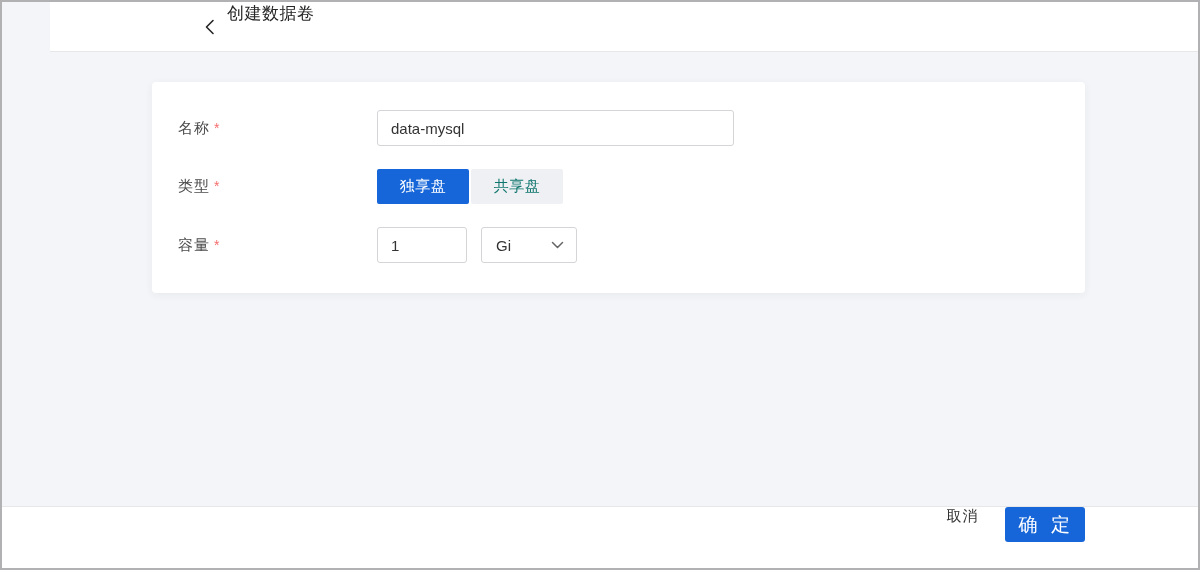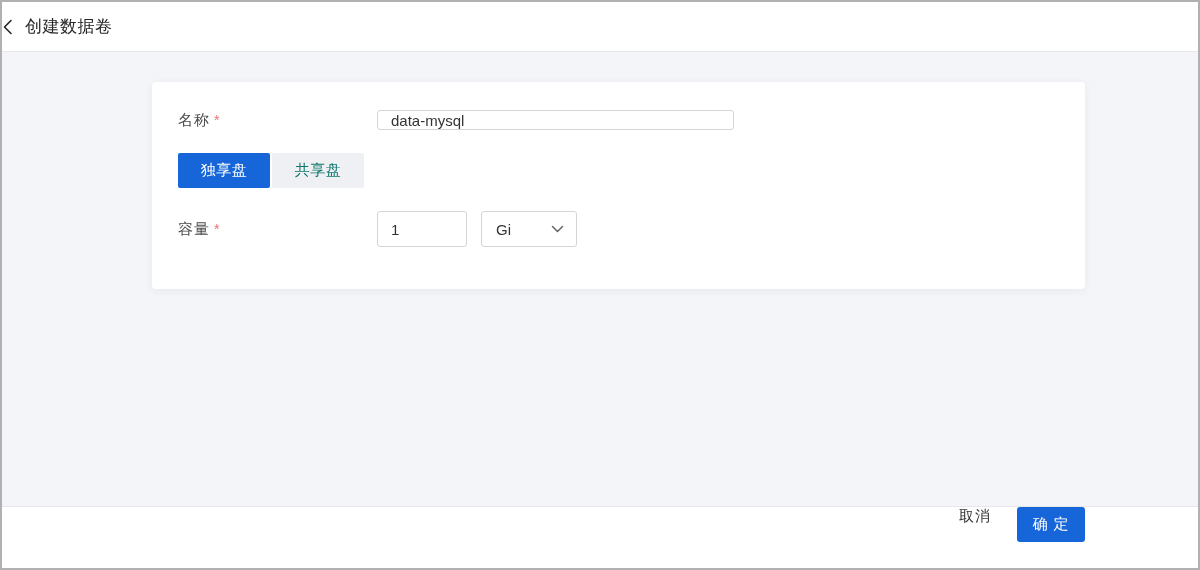--- a/index.html
+++ b/index.html
@@ -18,21 +18,22 @@
     flex-direction: column;
     overflow: hidden;
   }
   
   .page-header {
     height: 50px;
     flex: 0 0 50px;
     background: #ffffff;
     border-bottom: 1px solid #e7e7ea;
     display: flex;
-    align-items: center;
+    padding-left: 154px;
+    margin-left: 48px;
   }
   .back-btn {
     display: flex;
     align-items: center;
     cursor: pointer;
     margin-right: 12px;
   }
   .page-title {
     font-size: 17px;
     color: #262626;
@@ -65,21 +66,21 @@
     color: #4a4a4a;
     letter-spacing: 1px;
   }
   .required-mark {
     color: #f56c6c;
     margin-left: 4px;
     font-size: 14px;
   }
   .text-input {
     width: 357px;
-    height: 20px;
+    height: 36px;
     border: 1px solid #d5d5d8;
     border-radius: 3px;
     padding: 0 13px;
     font-size: 15px;
     color: #333333;
     font-family: "Liberation Sans", "DejaVu Sans", sans-serif;
     outline: none;
     background: #ffffff;
   }
   
@@ -157,25 +158,25 @@
     font-family: "Liberation Sans", "DejaVu Sans", sans-serif;
   }
   .confirm-btn {
     min-width: 68px;
     height: 35px;
     margin-left: 26px;
     background: #1766d9;
     color: #ffffff;
     border: none;
     border-radius: 3px;
-    font-size: 15px;
+    font-size: 19px;
     cursor: pointer;
     letter-spacing: 1px;
     padding: 0 14px;
-    font-family: Liberation Serif, serif;
+    font-family: Liberation Mono, monospace;
   }
 </style>
 </head>
 <body>
 
 <div class="screen">
 
   <div class="page-header">
     <span class="back-btn">
       <span style="display:flex;">
@@ -191,20 +192,23 @@
     <div class="card">
 
       <div class="form-row">
         <div class="form-label">
           <span>名称</span><span class="required-mark">*</span>
         </div>
         <input class="text-input" type="text" value="data-mysql" style="">
       </div>
 
       <div class="form-row">
+        <div class="form-label">
+          <span>类型</span><span class="required-mark">*</span>
+        </div>
         <div class="toggle-group">
           <div class="toggle-btn selected">独享盘</div>
           <div class="toggle-btn unselected">共享盘</div>
         </div>
       </div>
 
       <div class="form-row">
         <div class="form-label">
           <span>容量</span><span class="required-mark">*</span>
         </div>

